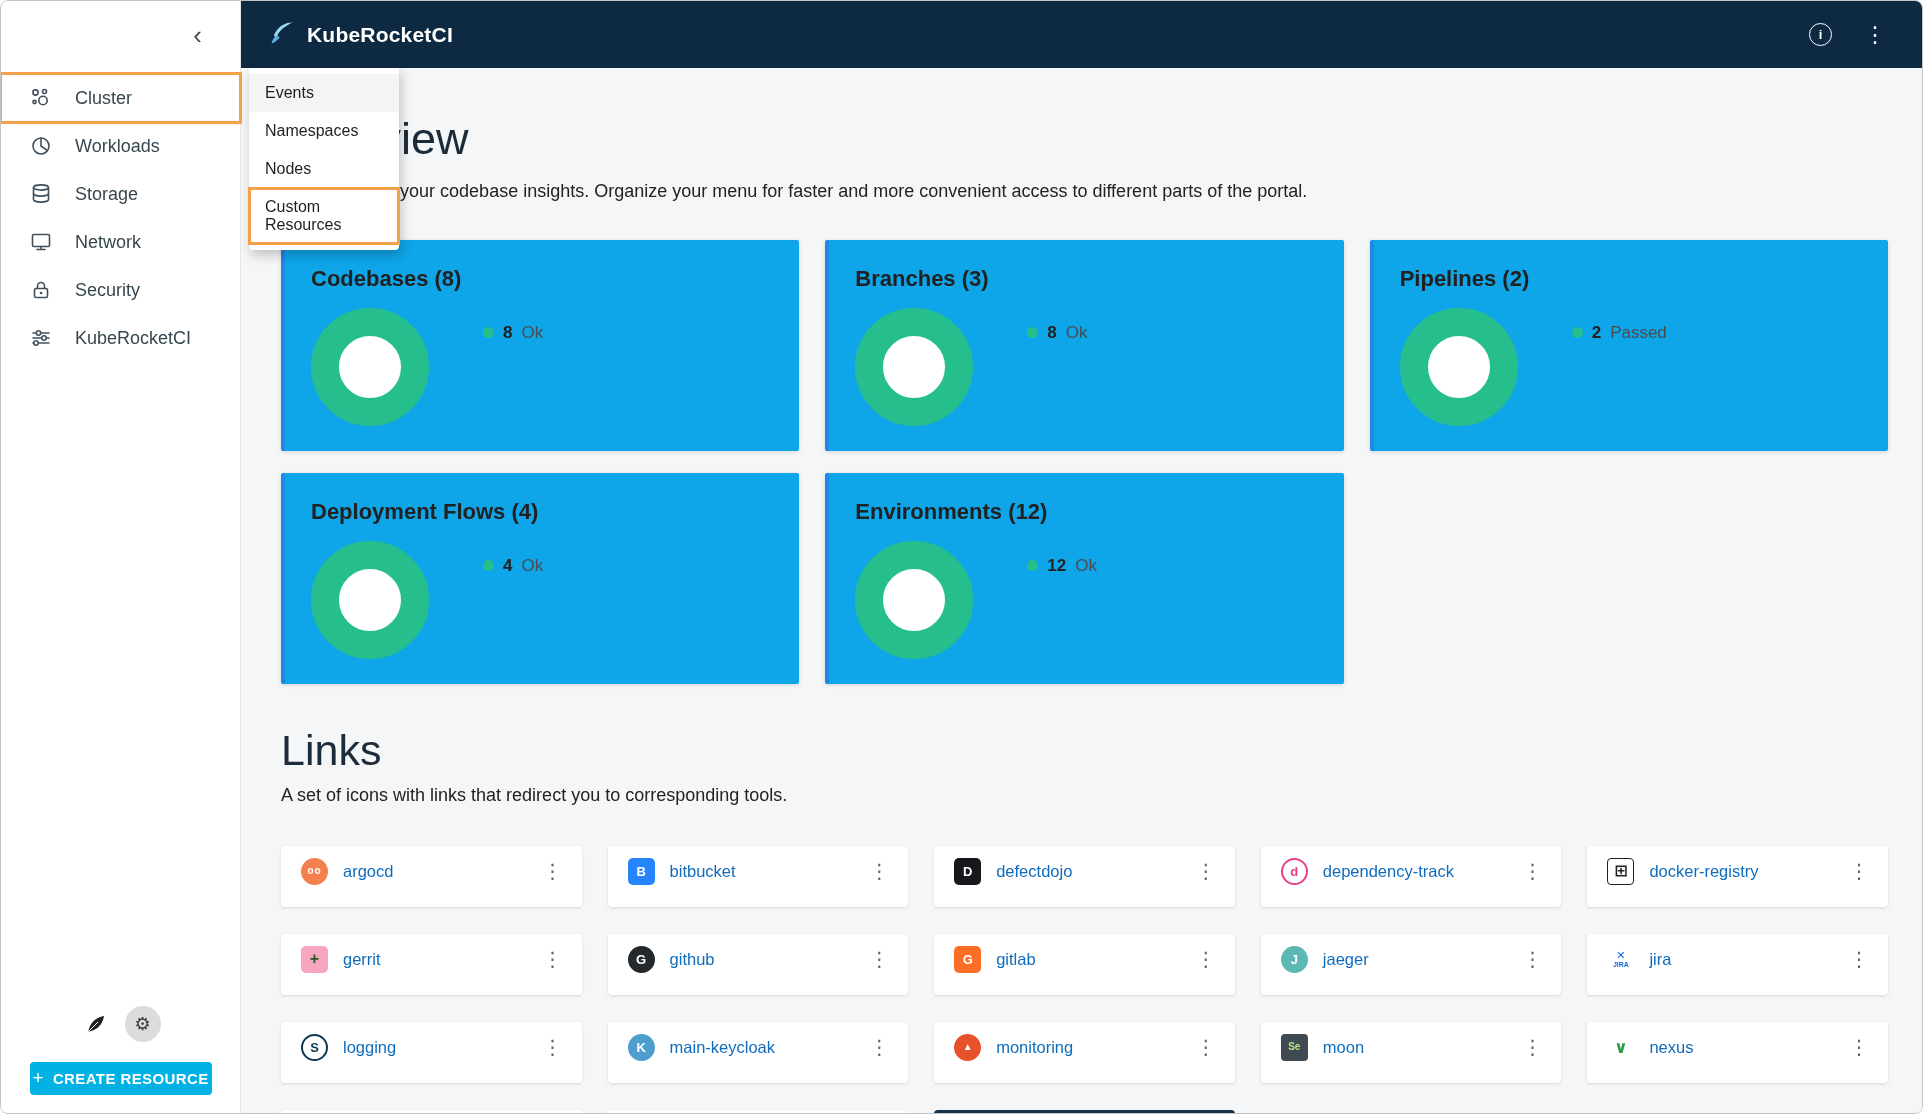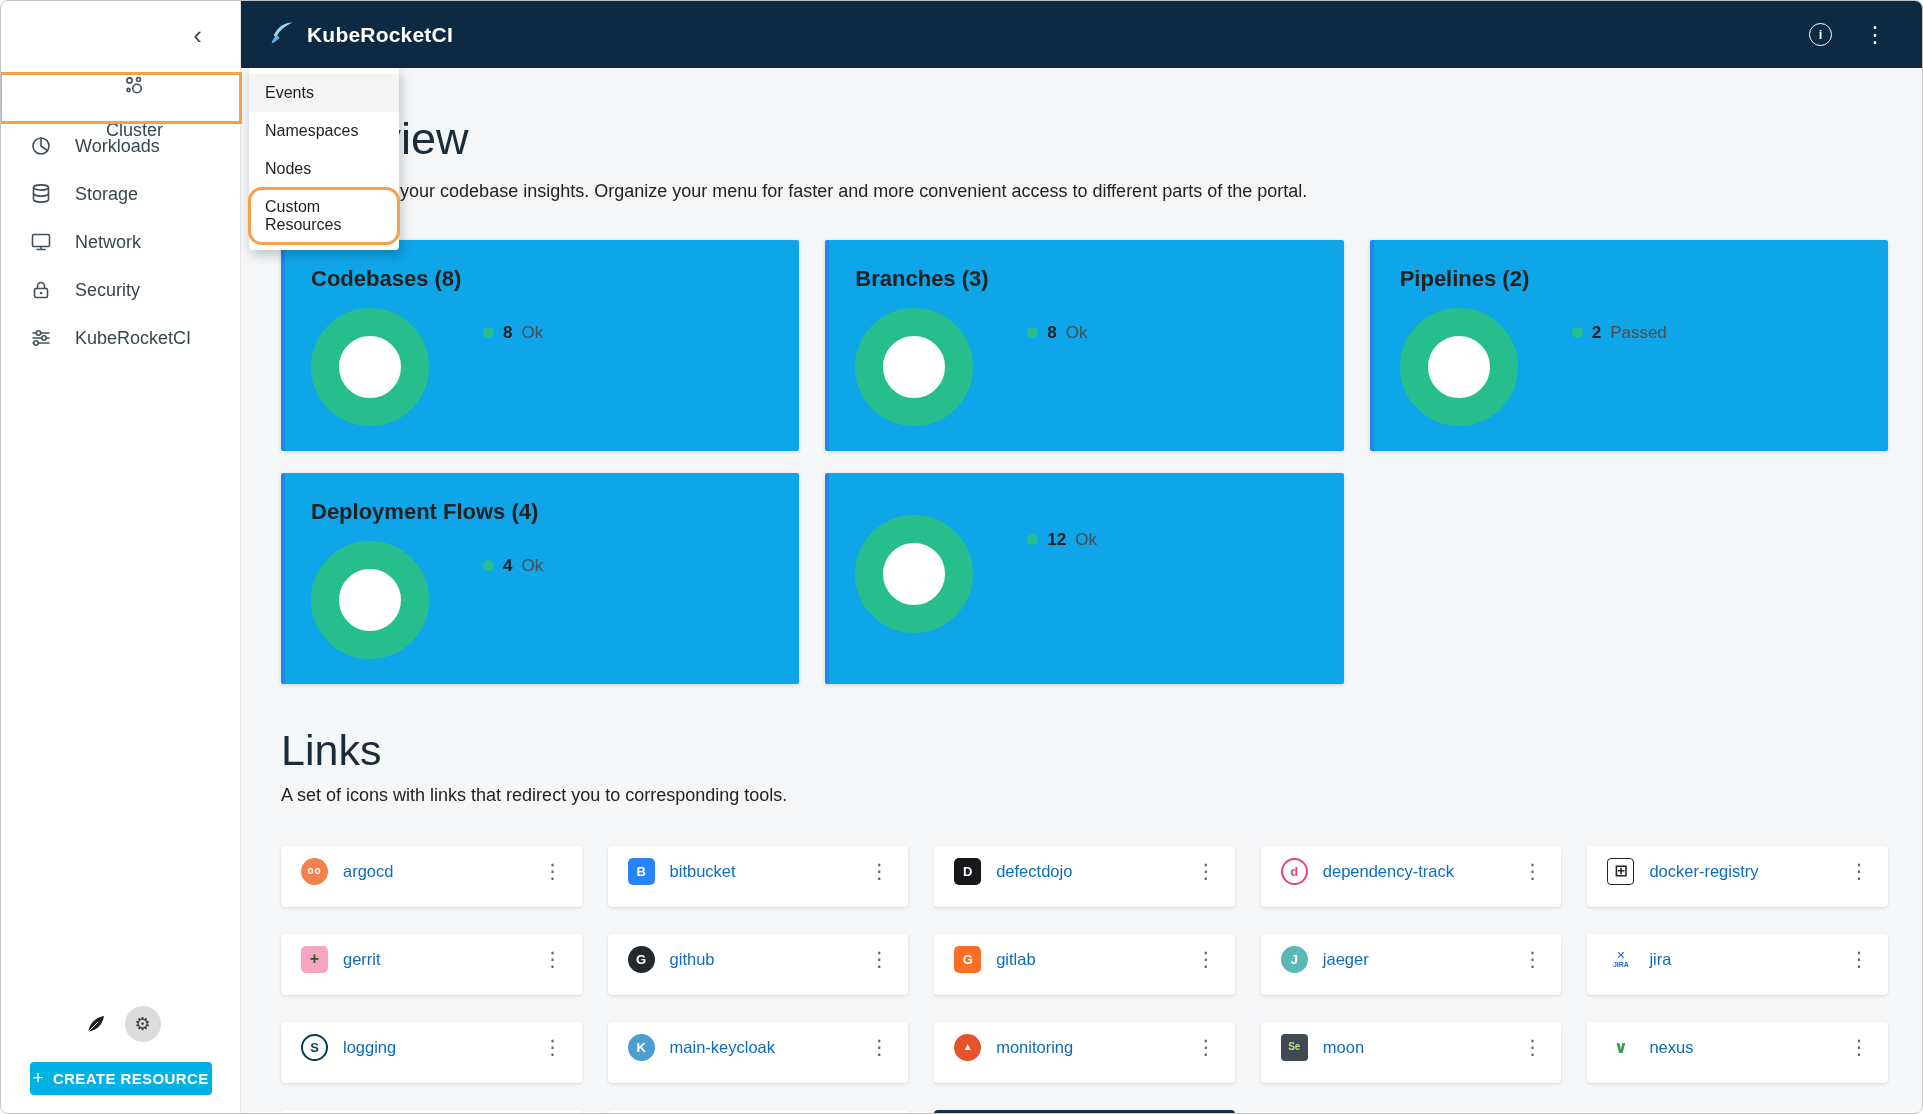--- a/index.html
+++ b/index.html
@@ -40,21 +40,21 @@
     position:absolute; left:0; top:0; bottom:0; width:240px;
     background:#ffffff; border-right:1px solid #e6e6e6; z-index:6;
   }
   .sidebar-header { height:67px; display:flex; align-items:center; justify-content:flex-end; padding-right:38px; }
   .collapse-btn { font-size:26px; color:#4a4a4a; cursor:pointer; line-height:1; background:none; border:none; }
   .sidebar-nav { padding-top:6px; }
   .sidebar-item {
     height:48px; display:flex; align-items:center; gap:22px;
     padding-left:28px; cursor:pointer;
   }
-  .sidebar-item.highlight { outline:3px solid #F5A04A; outline-offset:-1px;flex-direction:column; }
+  .sidebar-item.highlight { outline:3px solid #F5A04A; outline-offset:-1px; }
   .sidebar-item .nav-icon { width:24px; height:24px; flex:0 0 24px; }
   .sidebar-item .nav-label { font-size:18px; color:#37474f; }
   .sidebar-bottom { position:absolute; left:0; right:0; bottom:0; padding-bottom:18px; }
   .tool-row { display:flex; align-items:center; justify-content:center; gap:14px; margin-bottom:20px; }
   .pen-btn { background:none; border:none; cursor:pointer; width:30px; height:30px; display:flex; align-items:center; justify-content:center; }
   .gear-btn {
     width:36px; height:36px; border-radius:50%; background:#dcdcdc; border:none; cursor:pointer;
     color:#3d3d3d; font-size:18px; display:flex; align-items:center; justify-content:center;
   }
   .create-btn {
@@ -67,21 +67,21 @@
 
   
   .cluster-menu {
     position:absolute; left:248px; top:67px; width:150px;
     background:#fff; border-radius:0 0 4px 4px;
     box-shadow: 2px 5px 12px rgba(0,0,0,.22);
     padding:6px 0; z-index:10;
   }
   .menu-item { padding:10px 16px; font-size:16px; color:#1f1f1f; cursor:pointer; }
   .menu-item.hovered { background:#f4f4f4; }
-  .menu-item.highlight { outline:3px solid #F5A04A; outline-offset:-2px;border-radius:13px; }
+  .menu-item.highlight { outline:3px solid #F5A04A; outline-offset:-2px; }
 
   
   .main {
     position:absolute; left:240px; top:67px; right:0; bottom:0;
     background:#f5f6f8; overflow:hidden;
     padding:45px 34px 0 40px;
   }
   .page-title { font-size:45px; font-weight:500; color:#1c2b39; line-height:1.15; }
   .page-subtitle { margin-top:16px; font-size:18px; color:#222; }
 
@@ -283,20 +283,21 @@
             <div class="donut"></div>
             <div class="legend">
               <span class="legend-dot"></span>
               <span class="legend-value">4</span>
               <span class="legend-status">Ok</span>
             </div>
           </div>
         </div>
 
         <div class="stat-card">
+          <div class="stat-title">Environments (12)</div>
           <div class="stat-body">
             <div class="donut"></div>
             <div class="legend">
               <span class="legend-dot"></span>
               <span class="legend-value">12</span>
               <span class="legend-status">Ok</span>
             </div>
           </div>
         </div>
 

